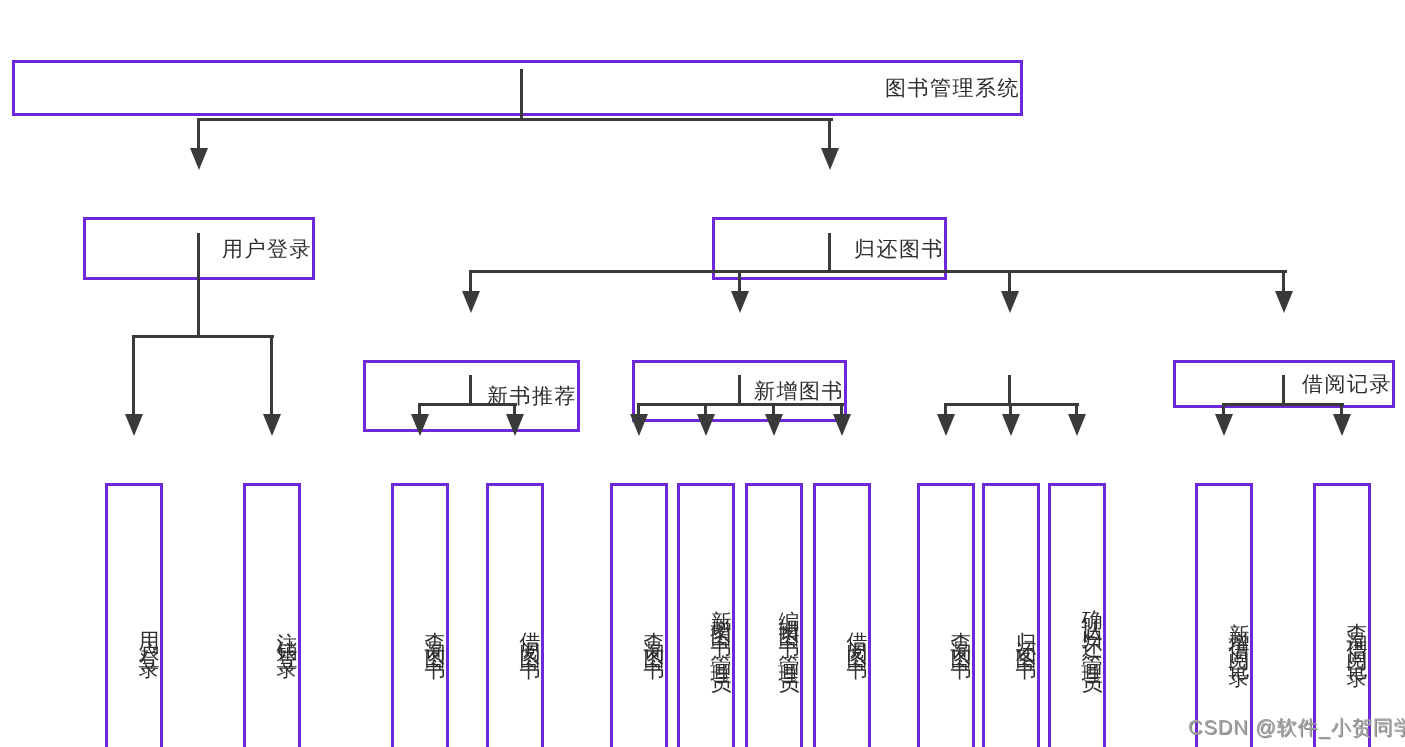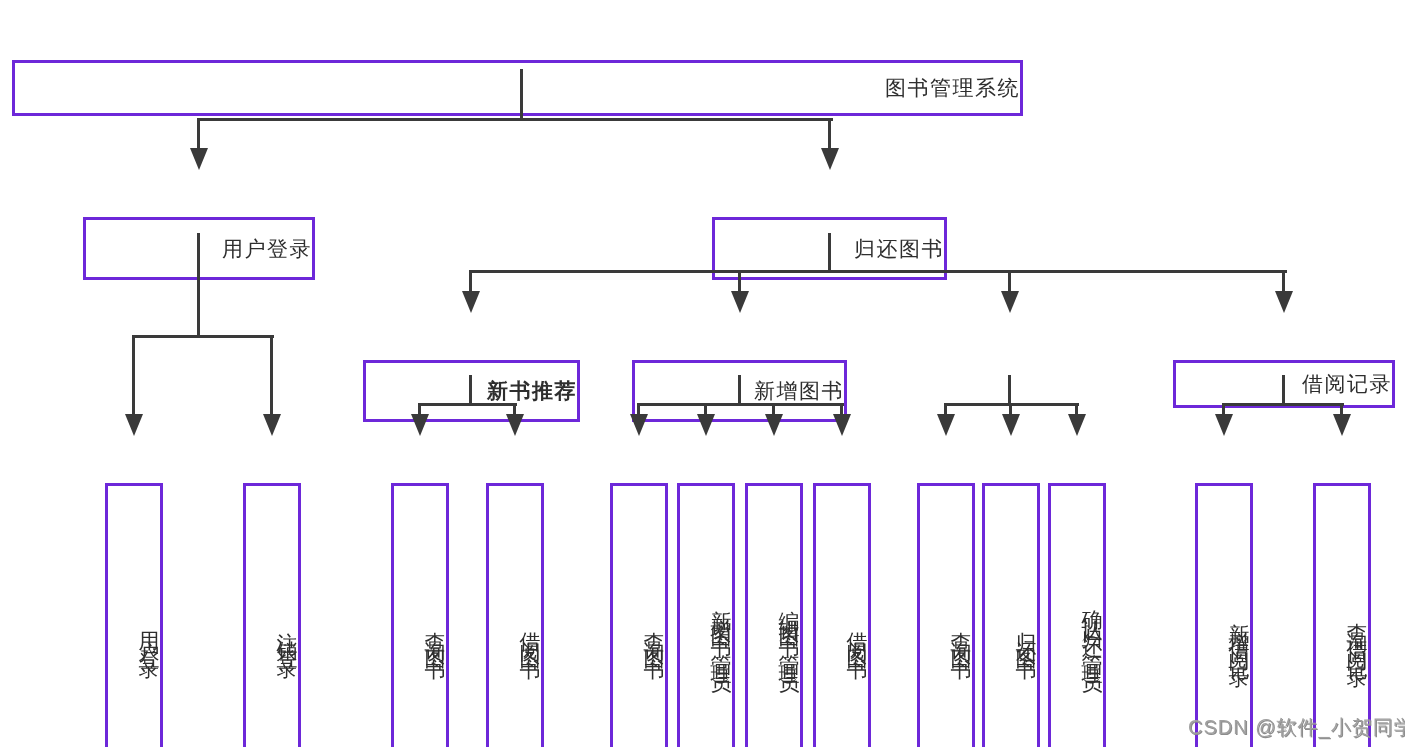--- a/index.html
+++ b/index.html
@@ -94,21 +94,21 @@
   <div class="hline" style="left:469px; top:270px; width:818px;"></div>
   <div class="vline" style="left:469px; top:270px; height:23px;"></div>
   <div class="arrow" style="left:462px; top:291px;"></div>
   <div class="vline" style="left:738px; top:270px; height:23px;"></div>
   <div class="arrow" style="left:731px; top:291px;"></div>
   <div class="vline" style="left:1008px; top:270px; height:23px;"></div>
   <div class="arrow" style="left:1001px; top:291px;"></div>
   <div class="vline" style="left:1282px; top:270px; height:23px;"></div>
   <div class="arrow" style="left:1275px; top:291px;"></div>
 
-  <div class="node" style="left:363px; top:313px; width:217px; height:62px;font-weight:bold;">
+  <div class="node" style="left:363px; top:313px; width:217px; height:72px;">
     <span>新书推荐</span>
   </div>
   <div class="node" style="left:632px; top:313px; width:215px; height:62px;">
     <span>新增图书</span>
   </div>
   <div class="node" style="left:1173px; top:313px; width:222px; height:48px;">
     <span>借阅记录</span>
   </div>
 
   <div class="vline" style="left:469px; top:375px; height:31px;"></div>

